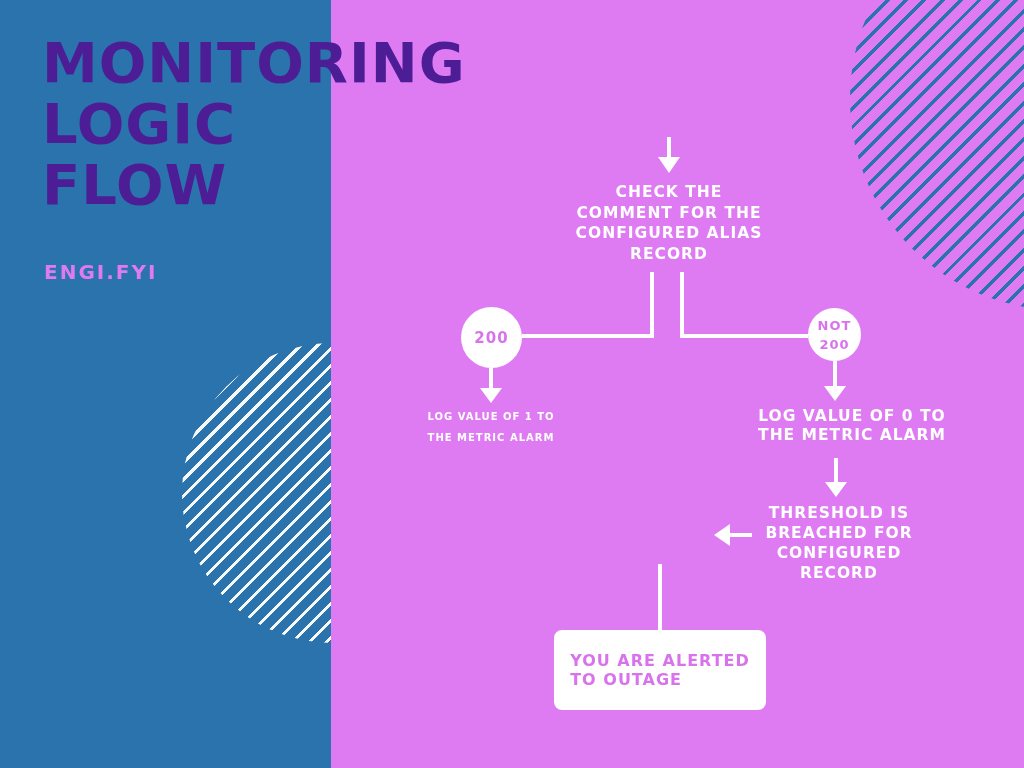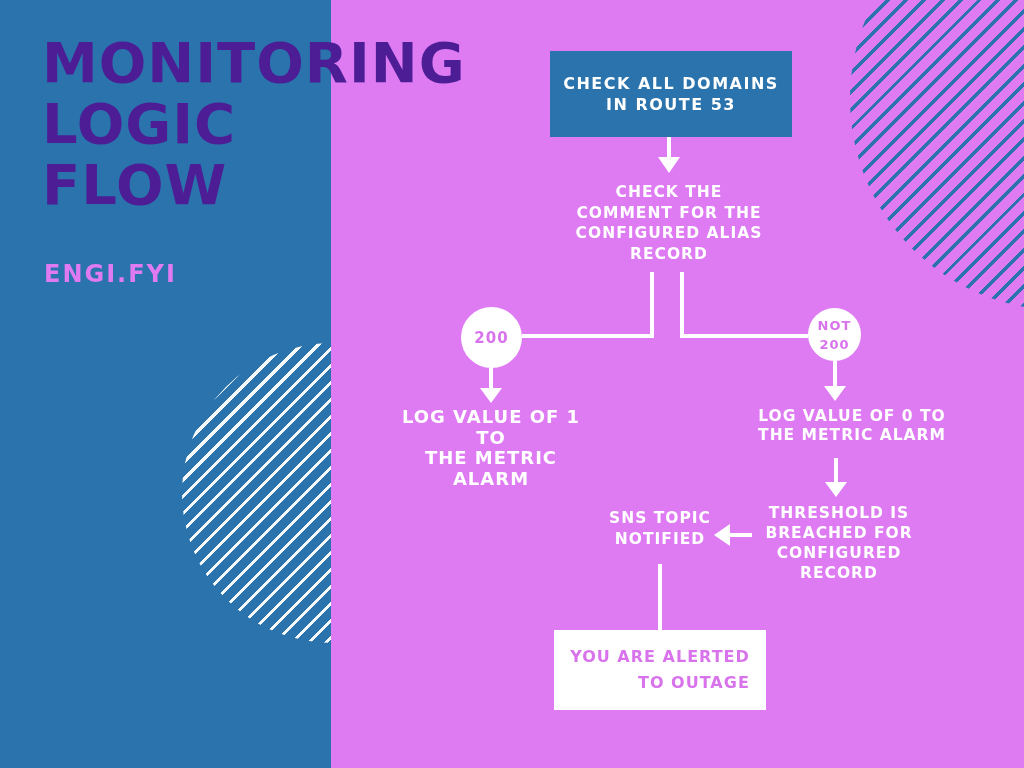--- a/index.html
+++ b/index.html
@@ -24,50 +24,50 @@
     background:repeating-linear-gradient(135deg,
       var(--accent-blue,#2b73ac) 0 3.5px, transparent 3.5px 13px);
   }
   .title{
     position:absolute;left:42px;top:32px;margin:0;
     font-size:56px;line-height:61px;letter-spacing:1px;
     color:#4c1d95;white-space:pre-line;
   }
   .brand{
     position:absolute;left:44px;top:260px;
-    font-size:24px;letter-spacing:2px;
+    font-size:20px;letter-spacing:2px;
     color:var(--brand-pink,#e07af2);
   }
   .connectors{position:absolute;left:0;top:0;width:1024px;height:768px;}
   .connectors .ln{stroke:var(--line-white,#fff);stroke-width:4;fill:none;}
   .connectors .ah{fill:var(--line-white,#fff);stroke:none;}
   .node{position:absolute;text-align:center;white-space:pre-line;color:#fff;}
   .node-box-start{
     left:550px;top:51px;width:242px;height:86px;
     background:var(--accent-blue,#2b73ac);
     display:flex;align-items:center;justify-content:center;
     font-size:16px;line-height:21px;letter-spacing:1.5px;
   }
   .node-check-comment{left:559px;top:182px;width:220px;font-size:15.5px;line-height:20.5px;letter-spacing:1px;}
   .circle{
     background:#fff;border-radius:50%;color:var(--pink-text,#d873ec);
     display:flex;align-items:center;justify-content:center;text-align:center;
     white-space:pre-line;
   }
   .circle-200{position:absolute;left:461px;top:307px;width:61px;height:61px;font-size:15px;letter-spacing:1px;}
   .circle-not-200{position:absolute;left:808px;top:308px;width:53px;height:53px;font-size:13px;line-height:19px;letter-spacing:1px;}
-  .label-log-1{left:391px;top:407px;width:200px;font-size:18px;line-height:20.5px;letter-spacing:1px;}
+  .label-log-1{left:391px;top:407px;width:200px;font-size:10px;line-height:20.5px;letter-spacing:1px;}
   .label-log-0{left:752px;top:407px;width:200px;font-size:15.5px;line-height:19px;letter-spacing:1px;text-align:center;}
   .label-threshold{left:749px;top:503px;width:180px;font-size:15.5px;line-height:20px;letter-spacing:1px;}
   .label-sns{left:590px;top:508px;width:140px;font-size:15.5px;line-height:21px;letter-spacing:1px;}
   .box-alert{
     position:absolute;left:554px;top:630px;width:212px;height:80px;
     background:#fff;color:var(--pink-text,#d873ec);
-    display:flex;align-items:center;justify-content:center;text-align:right;
-    white-space:pre-line;font-size:16px;line-height:26px;letter-spacing:1px;
+    display:flex;align-items:center;justify-content:center;text-align:left;
+    white-space:pre-line;font-size:16px;line-height:19px;letter-spacing:1px;border-radius:8px;
   }
 </style>
 </head>
 <body>
 
 <div class="canvas">
 
   <div class="blue-panel">
     <div class="striped-circle-left"></div>
   </div>
@@ -95,40 +95,36 @@
 
     <line class="ln" x1="836" y1="458" x2="836" y2="483"></line>
     <polygon class="ah" points="836,497 825,482 847,482"></polygon>
 
     <line class="ln" x1="752" y1="535" x2="729" y2="535"></line>
     <polygon class="ah" points="714,535 730,524 730,546"></polygon>
 
     <line class="ln" x1="660" y1="564" x2="660" y2="632"></line>
   </svg>
 
-  <div class="node node-box-start">CHECK ALL DOMAINS
-IN ROUTE 53</div>
 
   <div class="node node-check-comment">CHECK THE
 COMMENT FOR THE
 CONFIGURED ALIAS
 RECORD</div>
 
   <div class="circle circle-200">200</div>
   <div class="circle circle-not-200">NOT
 200</div>
 
   <div class="node label-log-1">LOG VALUE OF 1 TO
 THE METRIC ALARM</div>
   <div class="node label-log-0">LOG VALUE OF 0 TO
 THE METRIC ALARM</div>
 
   <div class="node label-threshold">THRESHOLD IS
 BREACHED FOR
 CONFIGURED
 RECORD</div>
-  <div class="node label-sns">SNS TOPIC
-NOTIFIED</div>
 
   <div class="box-alert">YOU ARE ALERTED
 TO OUTAGE</div>
 
 </div>
 
 </body></html>

